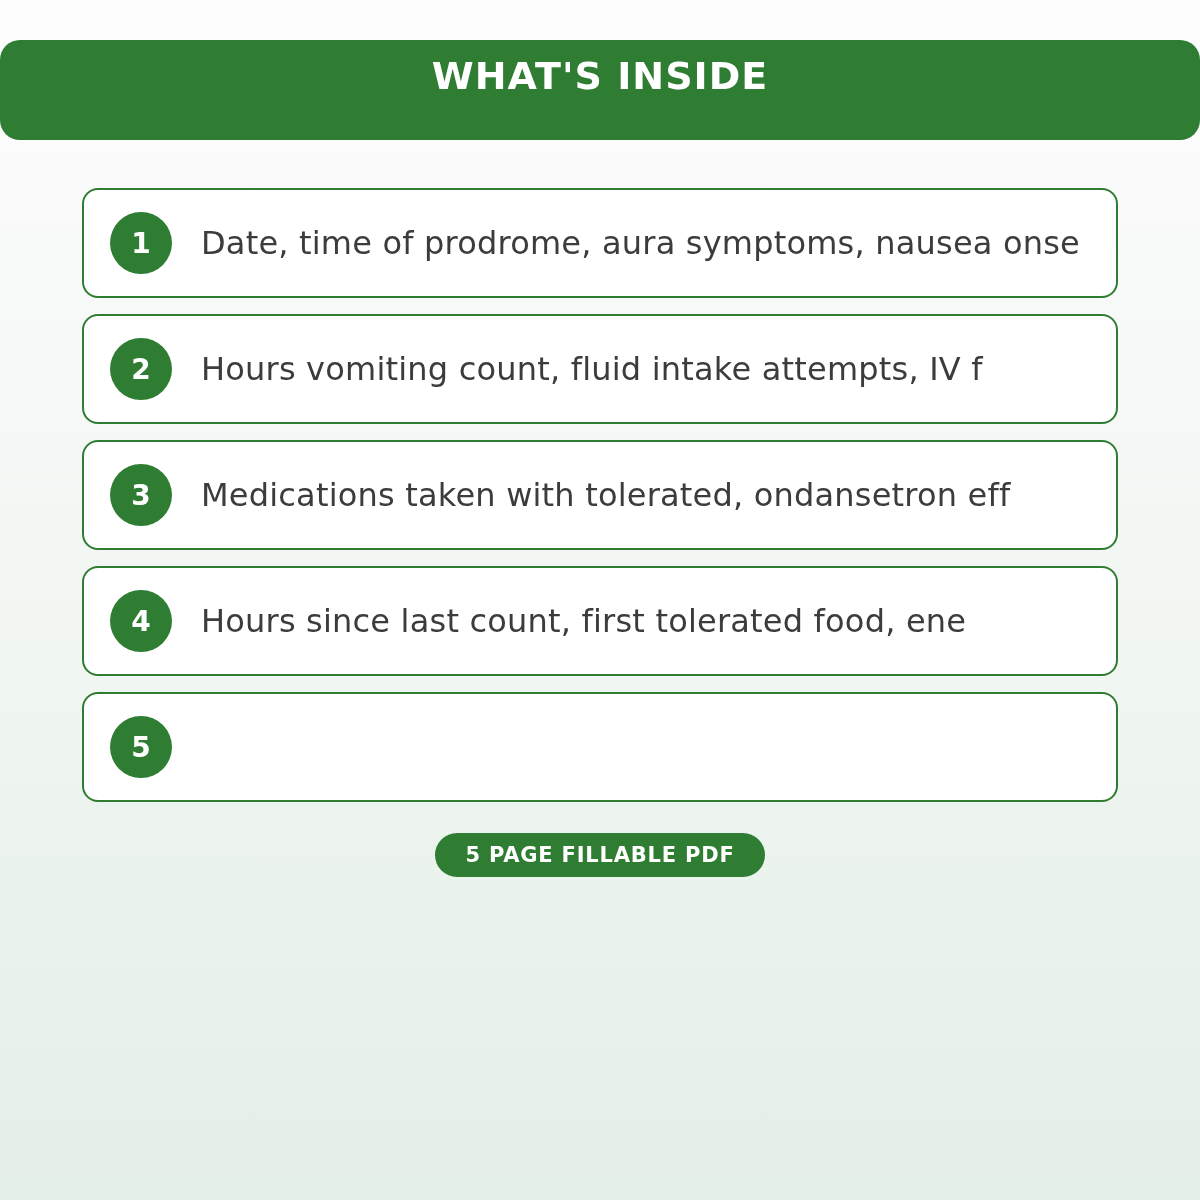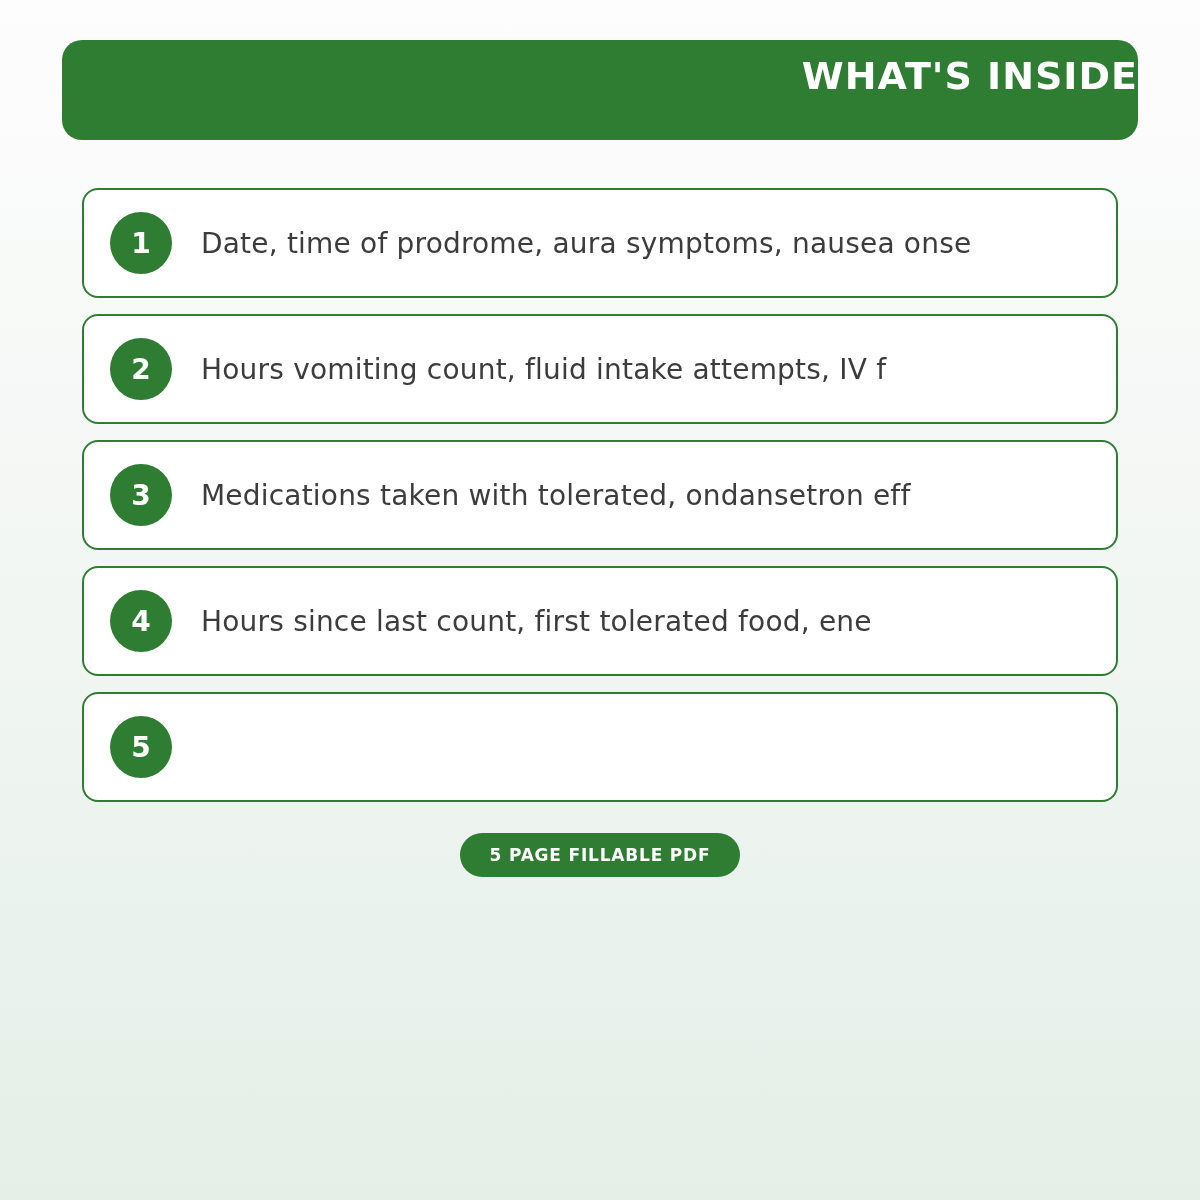--- a/index.html
+++ b/index.html
@@ -3,28 +3,28 @@
 <meta charset="utf-8">
 <style>
   * { margin: 0; padding: 0; box-sizing: border-box; }
   html, body { width: 1200px; height: 1200px; }
   body {
     font-family: "DejaVu Sans", "Liberation Sans", sans-serif;
     background: linear-gradient(180deg, #fdfdfd 0%, #f3f7f4 45%, #e4efe7 100%);
     overflow: hidden;
   }
   .header-banner {
-    width: 1076px;
+    width: 1200px;
     height: 100px;
     margin: 40px auto 0 auto;
     background: #2e7d32;
     border-radius: 20px;
     display: flex;
     align-items: center;
-    justify-content: flex-end;
+    justify-content: center;
     padding-bottom: 28px;
   }
   .header-title {
     color: #ffffff;
     font-size: 38px;
     font-weight: bold;
     letter-spacing: 1px;
   }
   .items-list {
     width: 1036px;
@@ -49,35 +49,35 @@
     border-radius: 50%;
     display: flex;
     align-items: center;
     justify-content: center;
     color: #ffffff;
     font-size: 28px;
     font-weight: bold;
   }
   .item-text {
     margin-left: 29px;
-    font-size: 28px;
+    font-size: 32px;
     color: #3c3c3c;
     letter-spacing: 0.2px;
   }
   .cta-pill {
     display: block;
     margin: 31px auto 0 auto;
     height: 44px;
     padding: 0 30px;
     background: #2e7d32;
     border: none;
     border-radius: 22px;
     color: #ffffff;
     font-family: "DejaVu Sans", "Liberation Sans", sans-serif;
-    font-size: 17px;
+    font-size: 21px;
     font-weight: bold;
     letter-spacing: 0.8px;
     cursor: pointer;
   }
 </style>
 </head>
 <body>
 
 <div class="header-banner">
   <div class="header-title">WHAT'S INSIDE</div>

